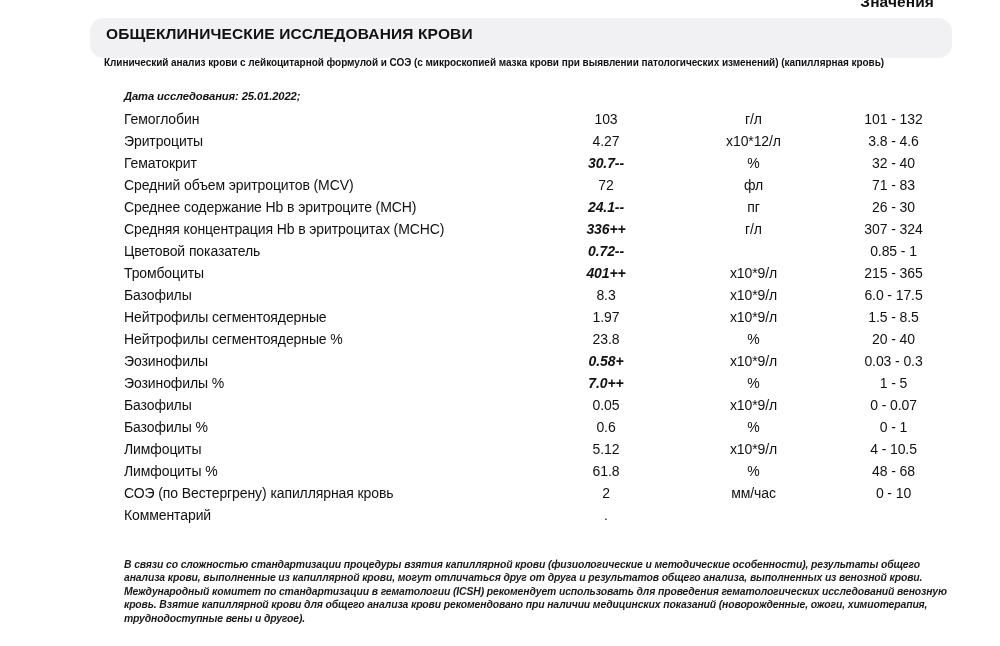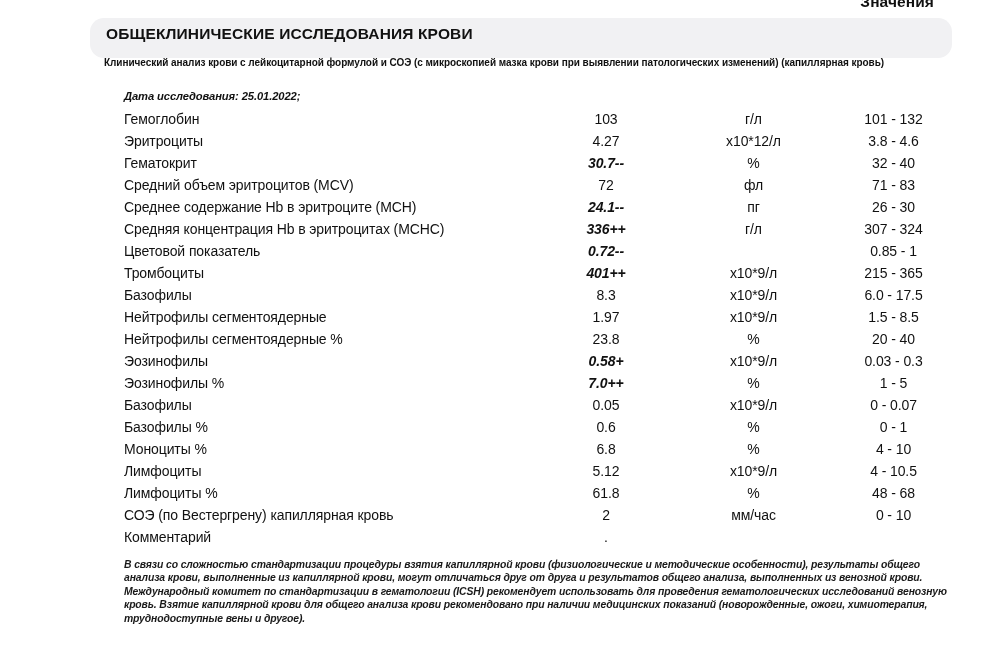--- a/index.html
+++ b/index.html
@@ -222,26 +222,20 @@
         <td class="c-unit">х10*9/л</td>
         <td class="c-ref">0 - 0.07</td>
       </tr>
       <tr>
         <td class="c-name">Базофилы %</td>
         <td class="c-value">0.6</td>
         <td class="c-unit">%</td>
         <td class="c-ref">0 - 1</td>
       </tr>
       <tr>
-        <td class="c-name">Моноциты %</td>
-        <td class="c-value">6.8</td>
-        <td class="c-unit">%</td>
-        <td class="c-ref">4 - 10</td>
-      </tr>
-      <tr>
         <td class="c-name">Лимфоциты</td>
         <td class="c-value">5.12</td>
         <td class="c-unit">х10*9/л</td>
         <td class="c-ref">4 - 10.5</td>
       </tr>
       <tr>
         <td class="c-name">Лимфоциты %</td>
         <td class="c-value">61.8</td>
         <td class="c-unit">%</td>
         <td class="c-ref">48 - 68</td>

